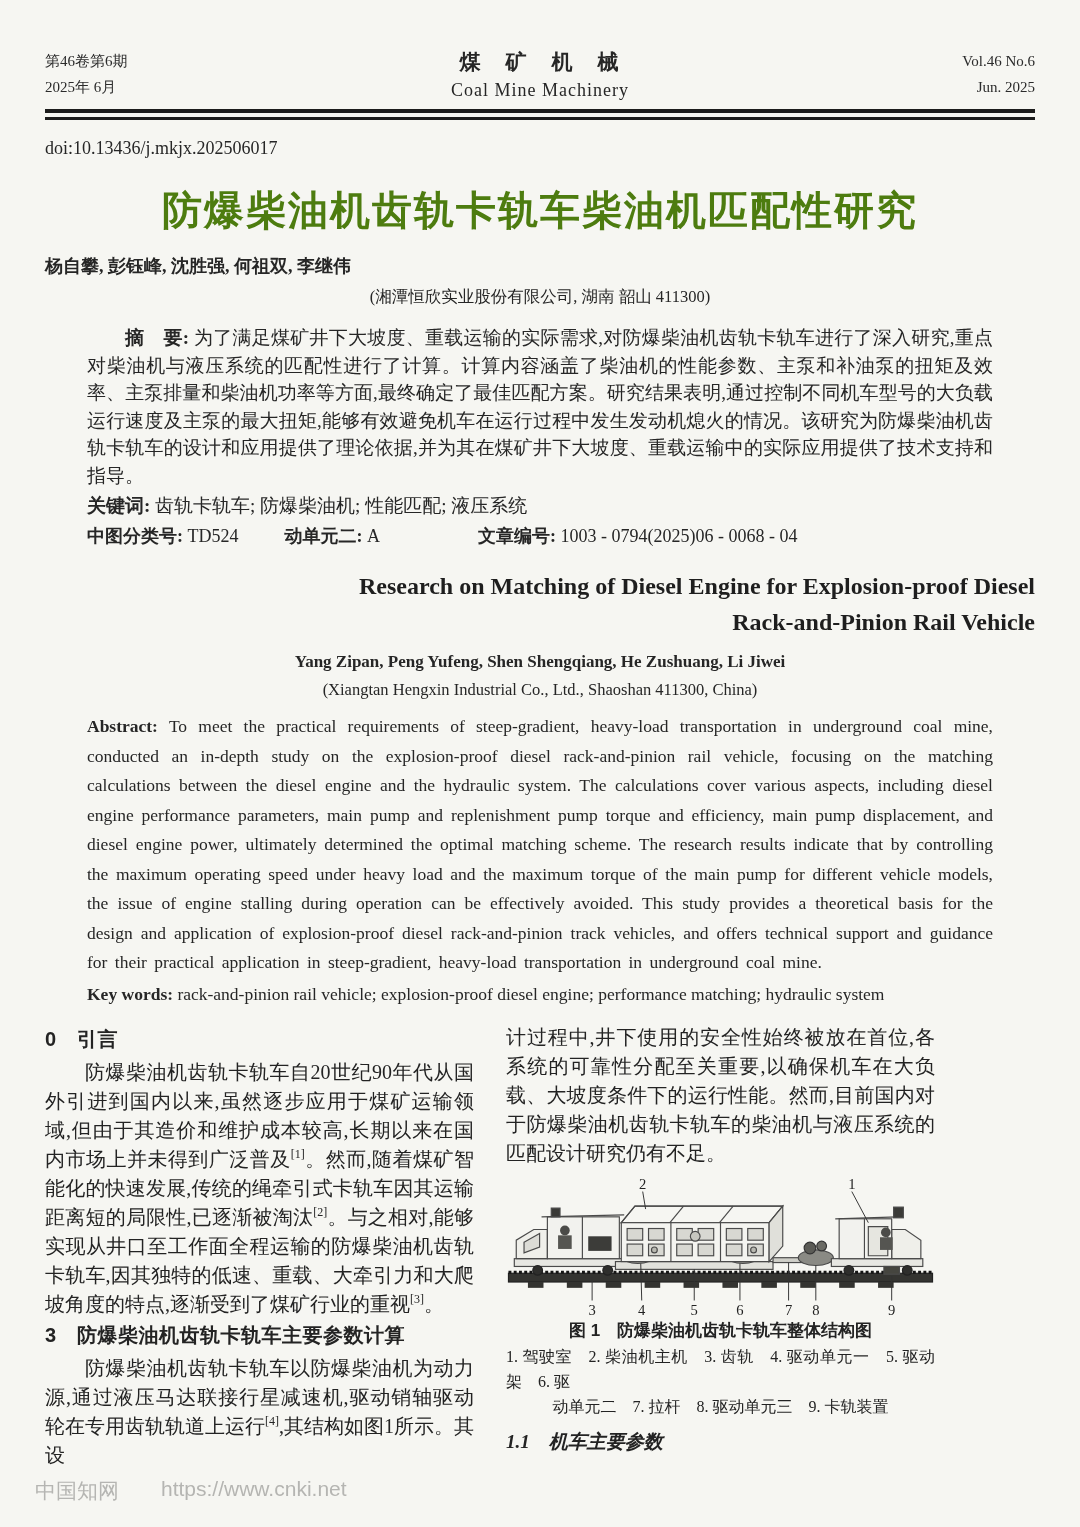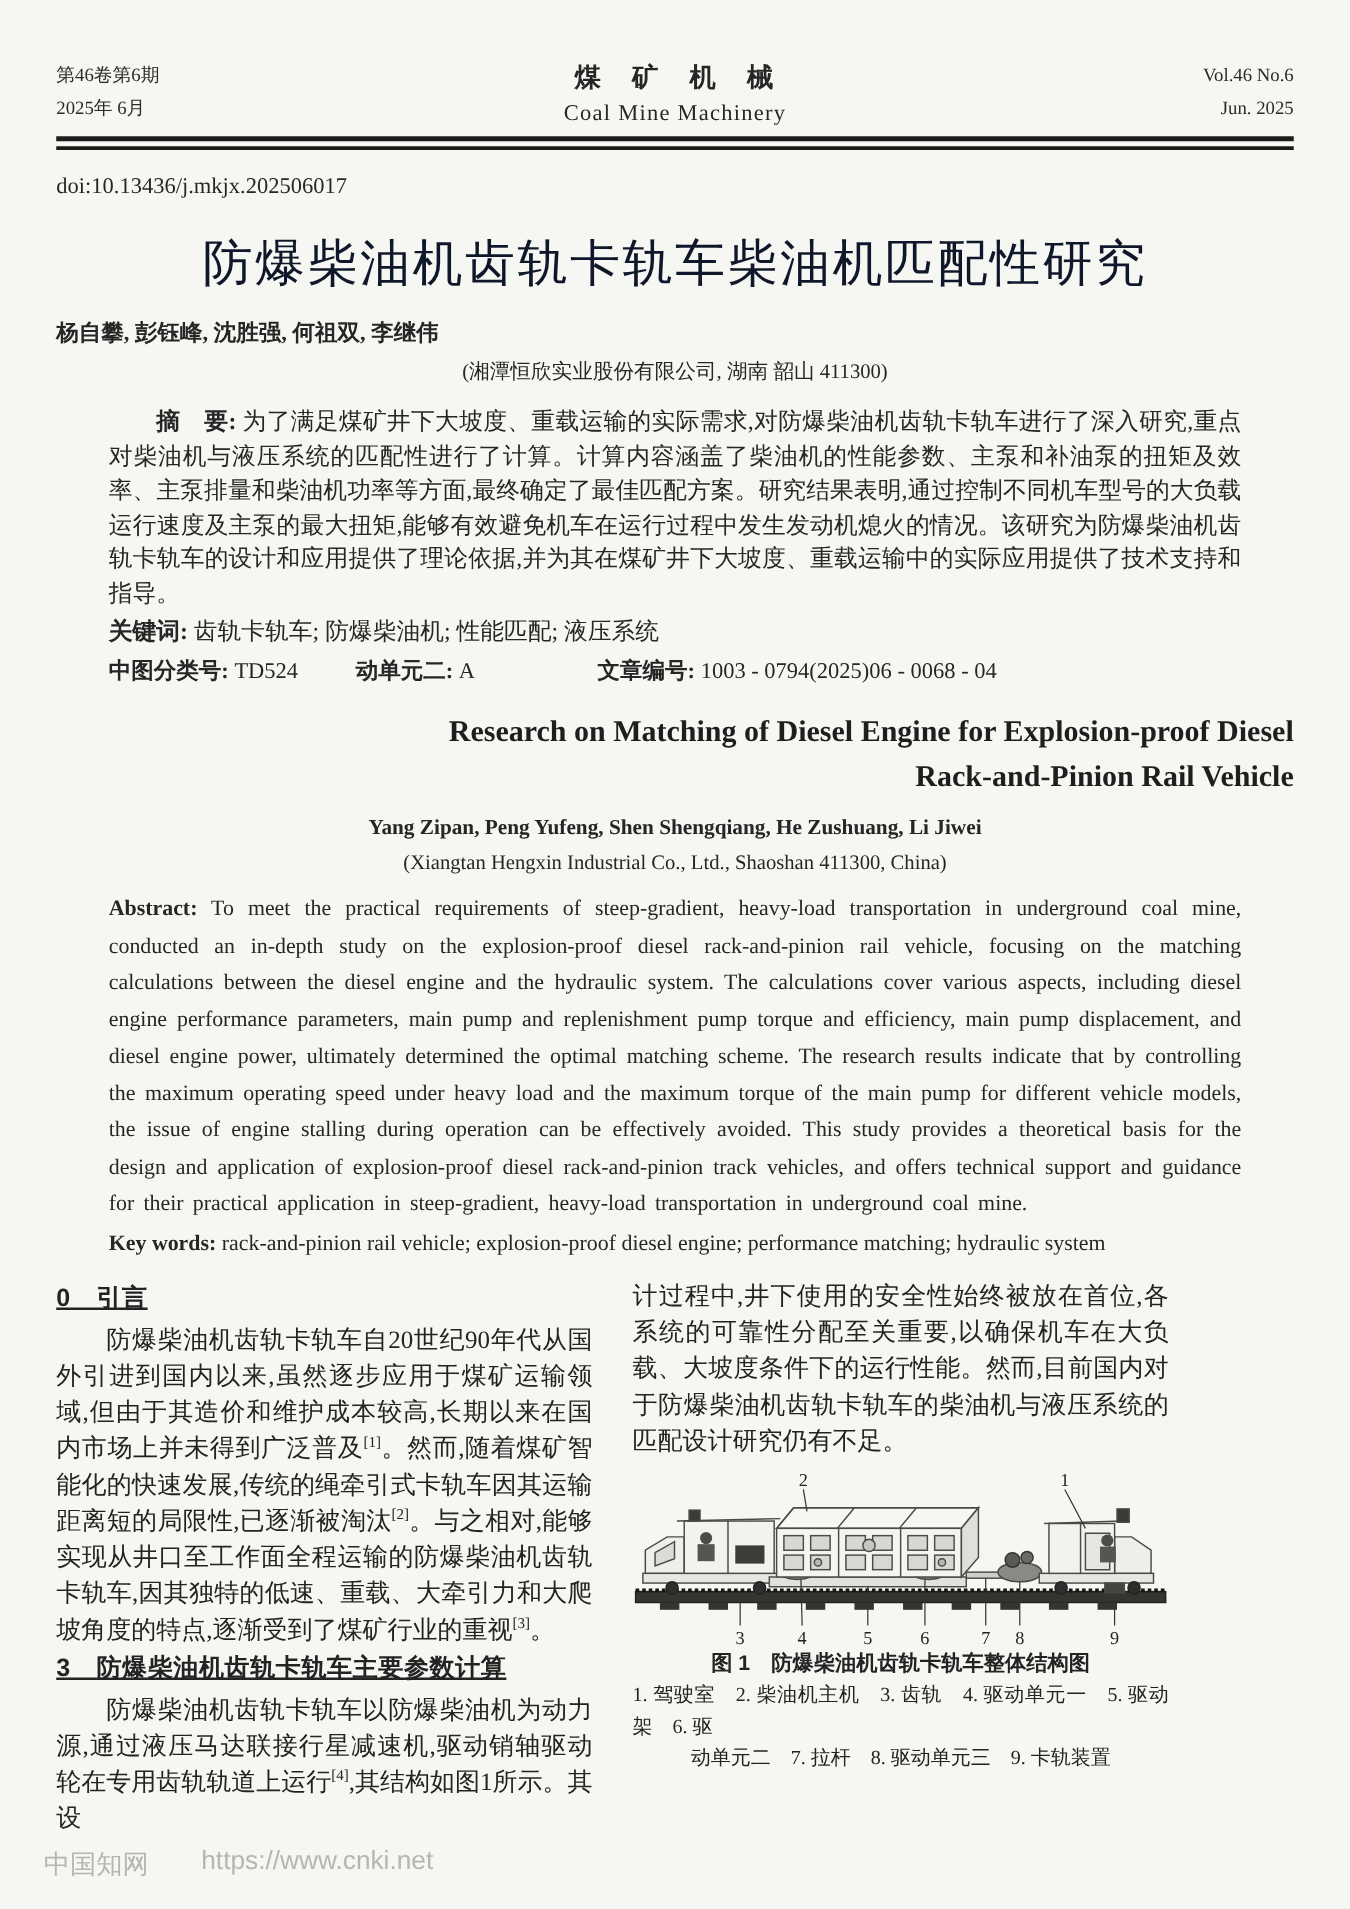--- a/index.html
+++ b/index.html
@@ -17,21 +17,21 @@
   .jheader{display:flex;justify-content:space-between;align-items:flex-start;}
   .jh-side{font-size:15px;line-height:26px;color:#2b2b2b;width:170px;}
   .jh-right{text-align:right;}
   .jh-center{text-align:center;flex:1;}
   .jh-cn{font-size:21px;font-weight:700;letter-spacing:2px;}
   .jh-en{font-size:18px;margin-top:4px;letter-spacing:1px;}
   .rule{margin-top:8px;border-top:4px solid #1c1c1c;border-bottom:3px solid #1c1c1c;height:4px;}
 
   .doi{margin-top:18px;font-size:18px;}
 
-  .title-zh{margin-top:24px;text-align:center;font-size:40px;font-weight:400;letter-spacing:2px;color:#0f172a;}
+  .title-zh{margin-top:24px;text-align:center;font-size:40px;font-weight:700;letter-spacing:2px;color:#4d7c0f;}
   .authors-zh{margin-top:16px;text-align:left;font-size:18px;font-weight:700;}
   .affil-zh{margin-top:8px;text-align:center;font-size:16.5px;}
 
   .front{margin:16px 42px 0;}
   .abs-zh{font-size:19px;line-height:27.5px;text-align:justify;text-indent:2em;margin:0;}
   .abs-zh b,.kw-zh b{font-weight:700;}
   .kw-zh{font-size:19px;line-height:27px;margin:3px 0 0;}
   .clc-line{font-size:18px;line-height:27px;margin-top:4px;display:flex;}
   .clc-line .grp{margin-right:46px;white-space:nowrap;}
   .clc-line .grp:last-child{margin-right:0;margin-left:52px;}
@@ -41,21 +41,21 @@
   .authors-en{margin-top:12px;text-align:center;font-size:17px;font-weight:700;}
   .affil-en{margin-top:8px;text-align:center;font-size:16.5px;}
   .abs-en{margin:12px 42px 0;font-size:17.5px;line-height:29.5px;text-align:justify;word-spacing:3px;}
   .abs-en b{font-weight:700;}
   .kw-en{margin:2px 42px 0;font-size:17.5px;line-height:29.5px;text-align:justify;}
   .kw-en b{font-weight:700;}
 
   
   .columns{display:flex;gap:32px;margin-top:14px;}
   .col{width:429px;font-size:20px;line-height:29px;text-align:justify;color:#232323;}
-  .h2{font-family:"Liberation Sans","DejaVu Sans",sans-serif;font-weight:700;font-size:20px;margin:2px 0 4px;text-align:left;letter-spacing:0.5px;text-decoration:underline;}
+  .h2{font-family:"Liberation Sans","DejaVu Sans",sans-serif;font-weight:700;font-size:20px;margin:2px 0 4px;text-align:left;letter-spacing:0.5px;}
   .col p{margin:0;text-indent:2em;}
   .col p.noindent{text-indent:0;}
   sup.ref{font-size:12px;line-height:0;}
 
   
   .figure{margin-top:8px;text-align:center;}
   .fig-svg{display:block;margin:0 auto;}
   .fig-caption{font-family:"Liberation Sans","DejaVu Sans",sans-serif;font-weight:700;font-size:17px;line-height:26px;text-indent:0 !important;text-align:center !important;}
   .fig-legend{font-size:16px;line-height:25px;text-indent:0 !important;}
   .fig-legend.l1{text-align:justify !important;}
@@ -243,20 +243,21 @@
             <text x="290" y="143">7</text>
             <text x="318" y="143">8</text>
             <text x="396" y="143">9</text>
           </g>
         </svg>
         <div class="fig-caption">图 1　防爆柴油机齿轨卡轨车整体结构图</div>
         <div class="fig-legend l1">1. 驾驶室　2. 柴油机主机　3. 齿轨　4. 驱动单元一　5. 驱动架　6. 驱</div>
         <div class="fig-legend l2">动单元二　7. 拉杆　8. 驱动单元三　9. 卡轨装置</div>
       </div>
 
+      <div class="h3">1.1　机车主要参数</div>
     </div>
   </div>
 
 </div>
 
 <div class="cnki-footer">
   <span>中国知网</span>
   <span>https://www.cnki.net</span>
 </div>
 

